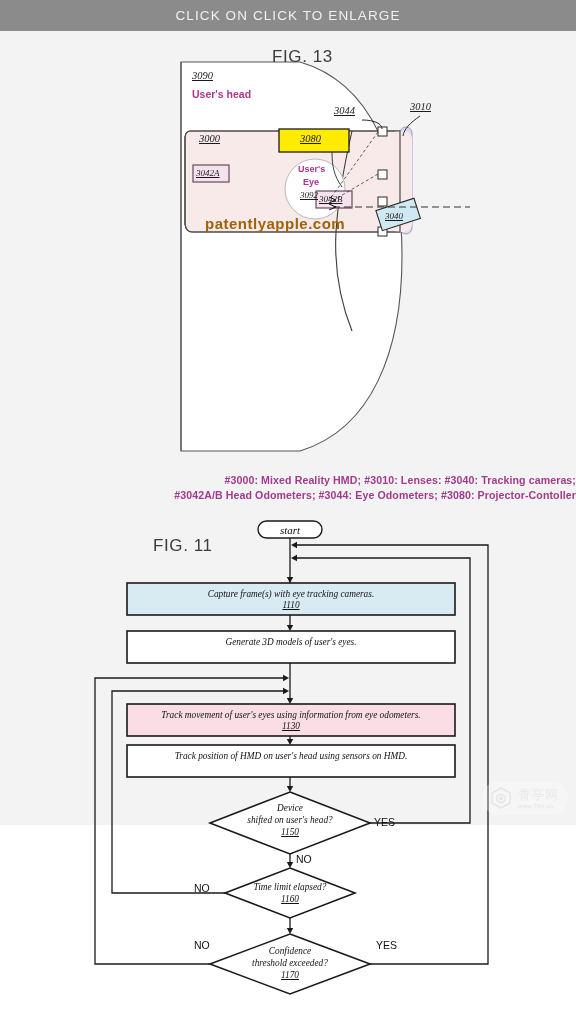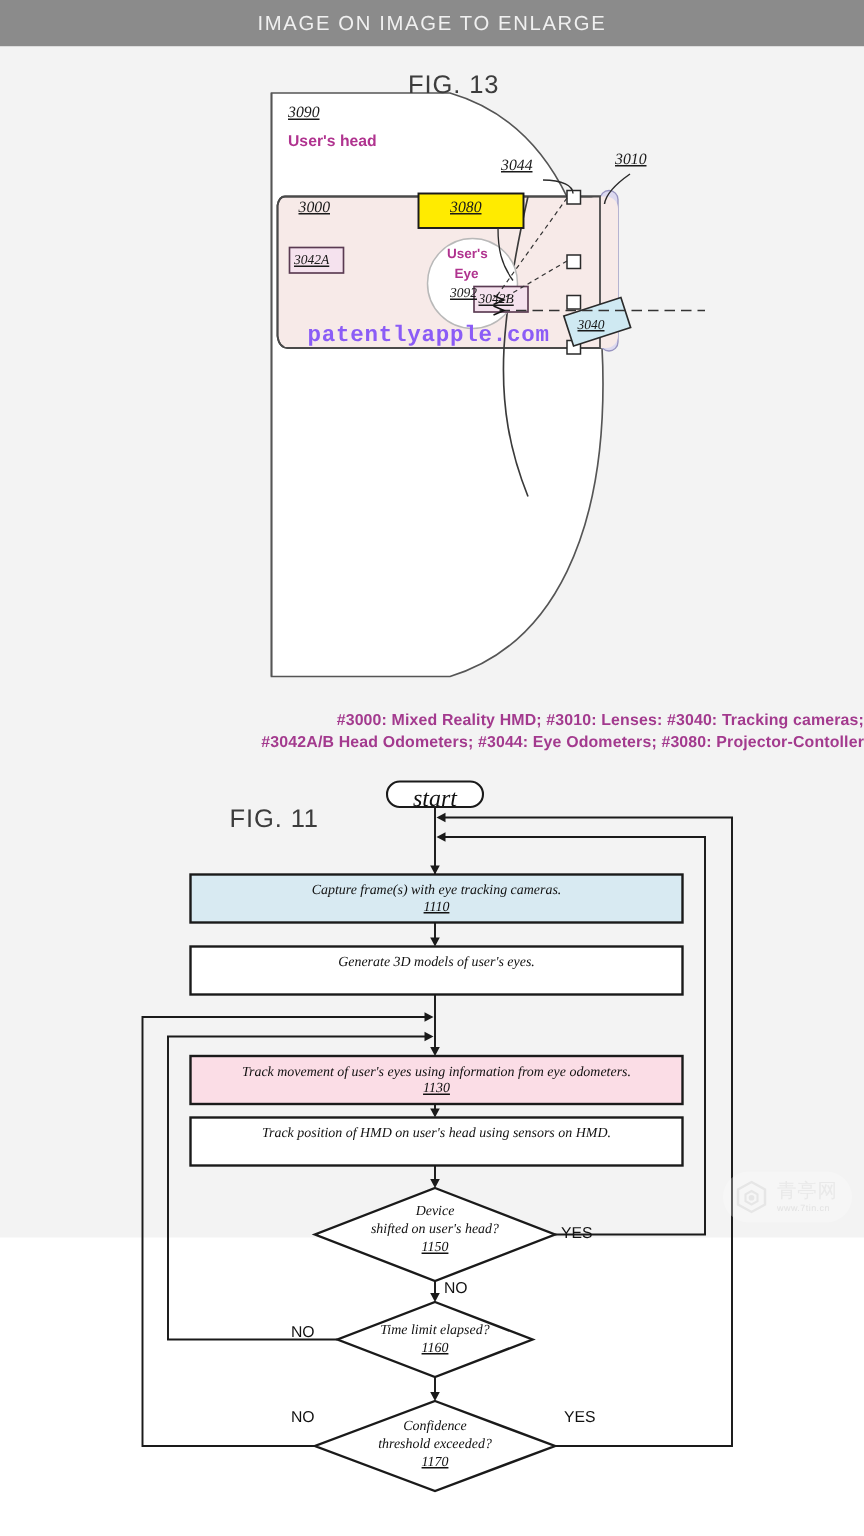--- a/index.html
+++ b/index.html
@@ -61,22 +61,22 @@
     font-family: "Liberation Sans", sans-serif;
     font-weight: bold; font-size: 9px; color: #b0338f;
   }
   .caption {
     position:absolute; left:0; width:576px; text-align:right;
     font-family: Liberation Sans, sans-serif;
     font-weight: bold; font-size: 10.6px; color: #a33a8e;
     line-height: 15px; letter-spacing: .1px;
   }
   .wmark {
-    font-family: Liberation Mono, monospace;
-    font-size: 15px; font-weight: 600; color: #8b5cf6;
+    font-family: Liberation Sans, sans-serif;
+    font-size: 15px; font-weight: 600; color: #a16207;
     letter-spacing: .5px;
   }
 
   
   .flow-t {
     position:absolute; text-align:center;
     font-family: "Liberation Serif", serif;
     font-style: italic; font-size: 9.3px; color: #111;
     line-height: 11.5px; white-space: nowrap;
   }
@@ -86,41 +86,41 @@
     text-decoration: underline;
   }
   .yn {
     position:absolute;
     font-family: "Liberation Sans", sans-serif;
     font-size: 10.5px; color:#111; white-space:nowrap;
   }
   .startlbl {
     position:absolute; text-align:center; width:100%;
     font-family: "Liberation Serif", serif;
-    font-style: italic; font-size: 16px; color:#111;
+    font-style: italic; font-size: 11px; color:#111;
   }
 
   
   #wm {
     position:absolute; right:8px; bottom:10px;
     width:86px; height:34px; border-radius:17px;
     background: rgba(255,255,255,.28);
     display:flex; align-items:center; gap:5px;
     padding:0 7px;
   }
   #wm .hexwrap { width:24px; height:24px; position:relative; flex:0 0 auto;}
   #wm .cn { display:flex; flex-direction:column; line-height:1; }
   #wm .cn .big { font-size:13px; color:#e9e9e9; font-family:"DejaVu Sans", sans-serif; letter-spacing:.5px;}
   #wm .cn .small { font-size:6px; color:#e2e2e2; font-family:"Liberation Sans", sans-serif; margin-top:2px; letter-spacing:.3px;}
 </style>
 </head>
 <body>
 
 <div id="enlarge-bar">
-  <span class="label">IMAGE ON IMAGE TO ENLARGE</span>
+  <span class="label">CLICK ON CLICK TO ENLARGE</span>
 </div>
 
 <div id="page">
 
   <svg id="svgroot" width="576" height="993" viewBox="0 0 576 993">
 
     <g>
 
       <path d="M181,31 L181,420 L300,420
                C 372,398 402,320 402,225

